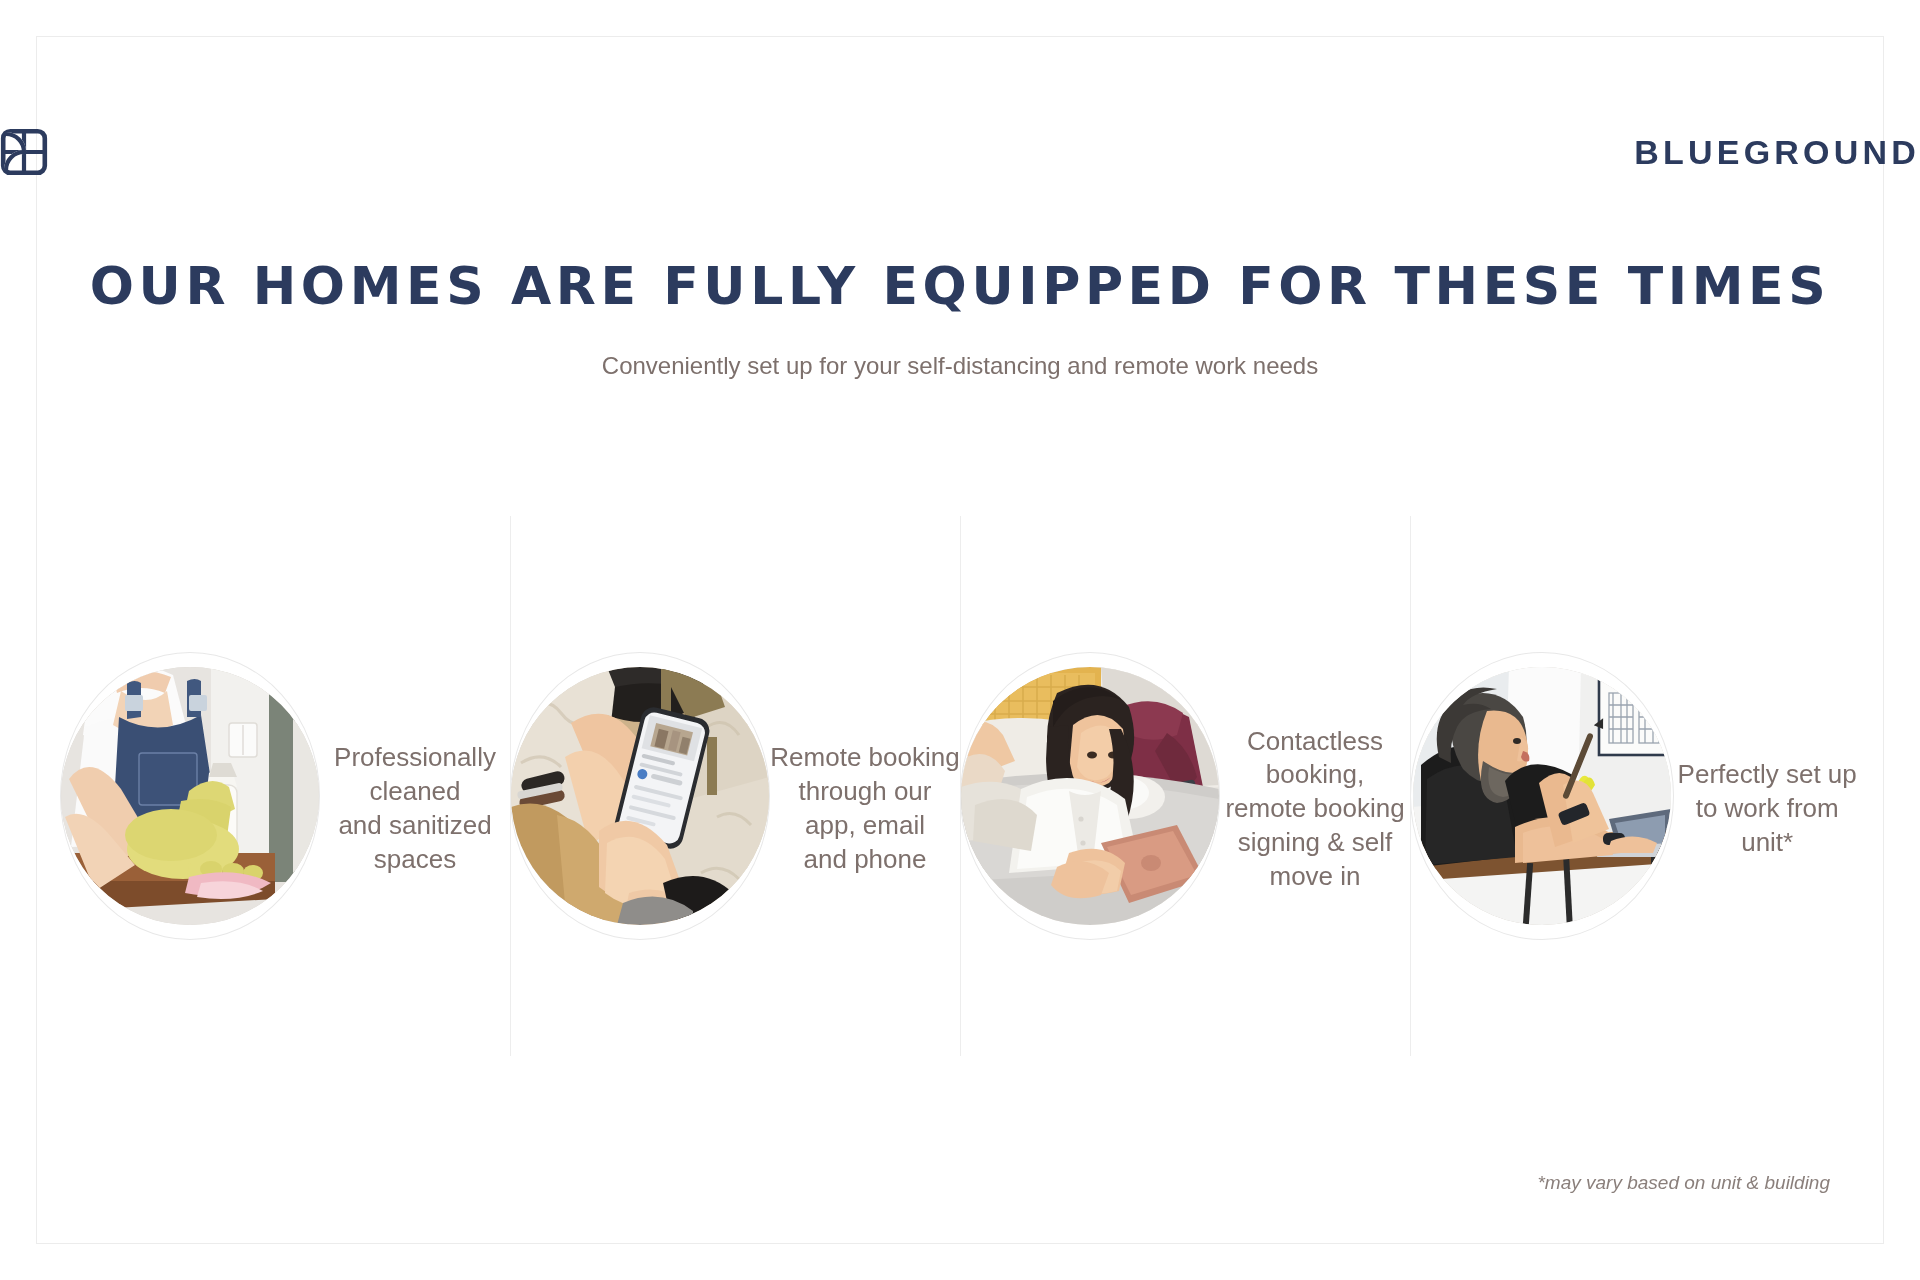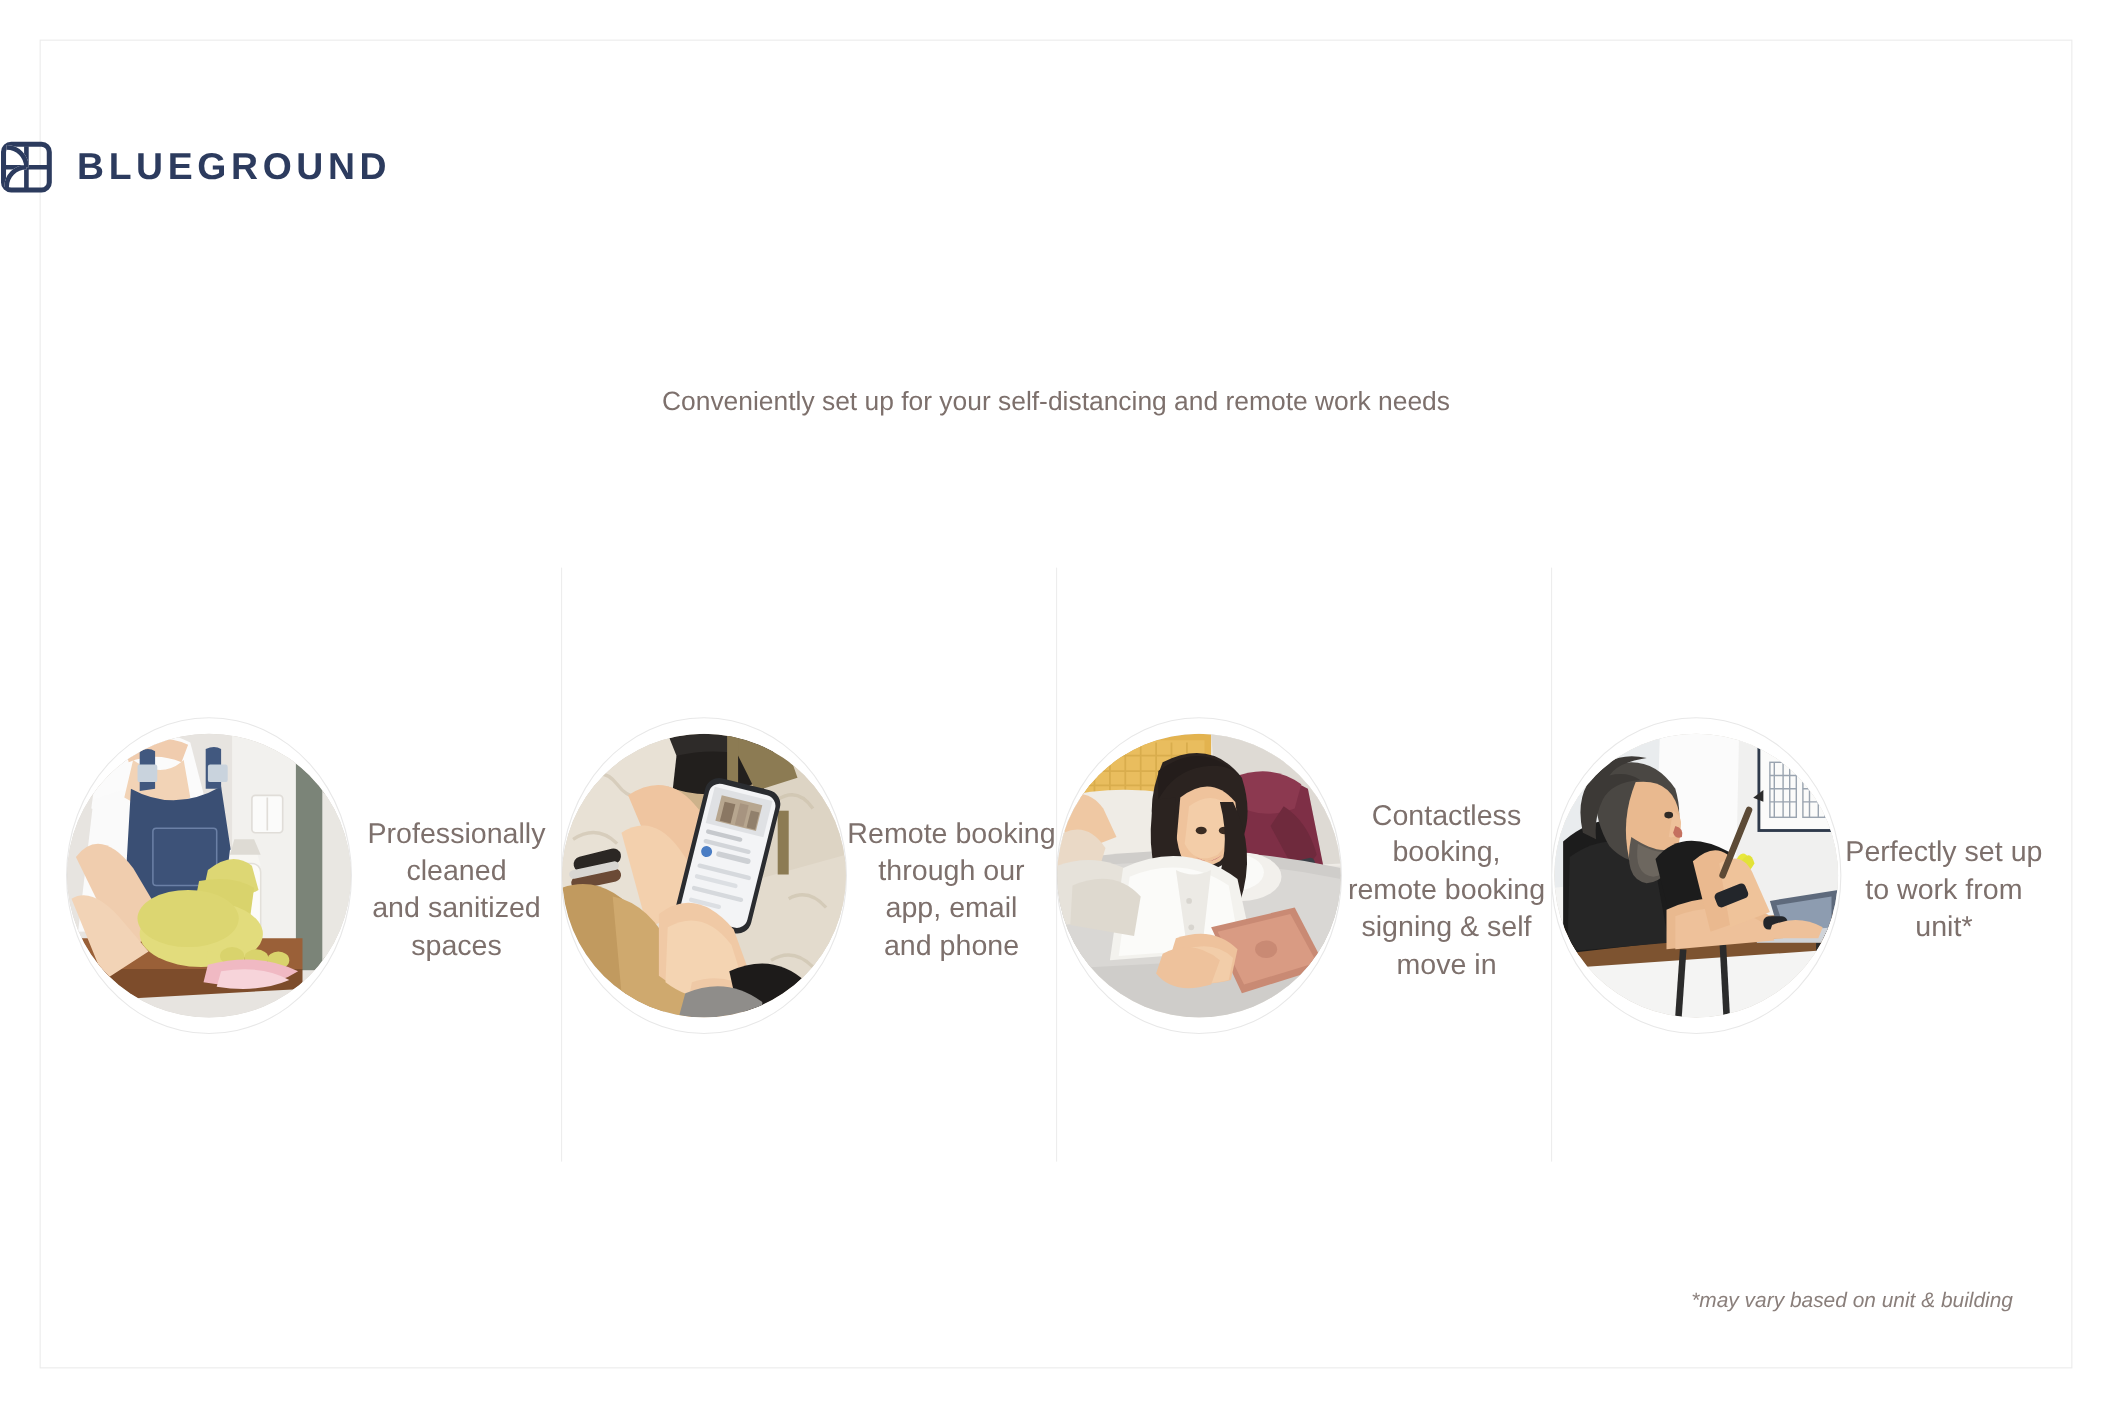--- a/index.html
+++ b/index.html
@@ -33,21 +33,21 @@
   }
 
   
   .logo-row {
     position: absolute;
     left: 0;
     top: 128px;
     width: 1920px;
     display: flex;
     align-items: center;
-    justify-content: flex-start;
+    justify-content: space-between;
     gap: 22px;
   }
   .logo-mark {
     width: 48px;
     height: 48px;
     display: block;
   }
   .logo-wordmark {
     font-family: "Liberation Sans", sans-serif;
     font-size: 34px;
@@ -173,20 +173,21 @@
         <path d="M5 24 L43 24" stroke="#2c3b5e" stroke-width="4.2" fill="none"></path>
         <path d="M24 24 C24 14 16 6 6 6" stroke="#ffffff" stroke-width="4.2" fill="none"></path>
         <path d="M24 24 C14 24 6 32 6 42" stroke="#ffffff" stroke-width="4.2" fill="none"></path>
         <path d="M24 24 C24 14 16 6 6 6" stroke="#2c3b5e" stroke-width="4.2" fill="none" transform="translate(0,0)"></path>
         <path d="M24 24 C14 24 6 32 6 42" stroke="#2c3b5e" stroke-width="4.2" fill="none"></path>
       </svg>
     </span>
     <span class="logo-wordmark">BLUEGROUND</span>
   </div>
 
+  <div class="headline">OUR HOMES ARE FULLY EQUIPPED FOR THESE TIMES</div>
   <div class="subtitle">Conveniently set up for your self-distancing and remote work needs</div>
 
   <div class="columns">
 
     <div class="col">
       <div class="photo-ring">
         <div class="photo">
           <svg viewBox="0 0 258 258" xmlns="http://www.w3.org/2000/svg">
             <defs>
               <clipPath id="c1">

